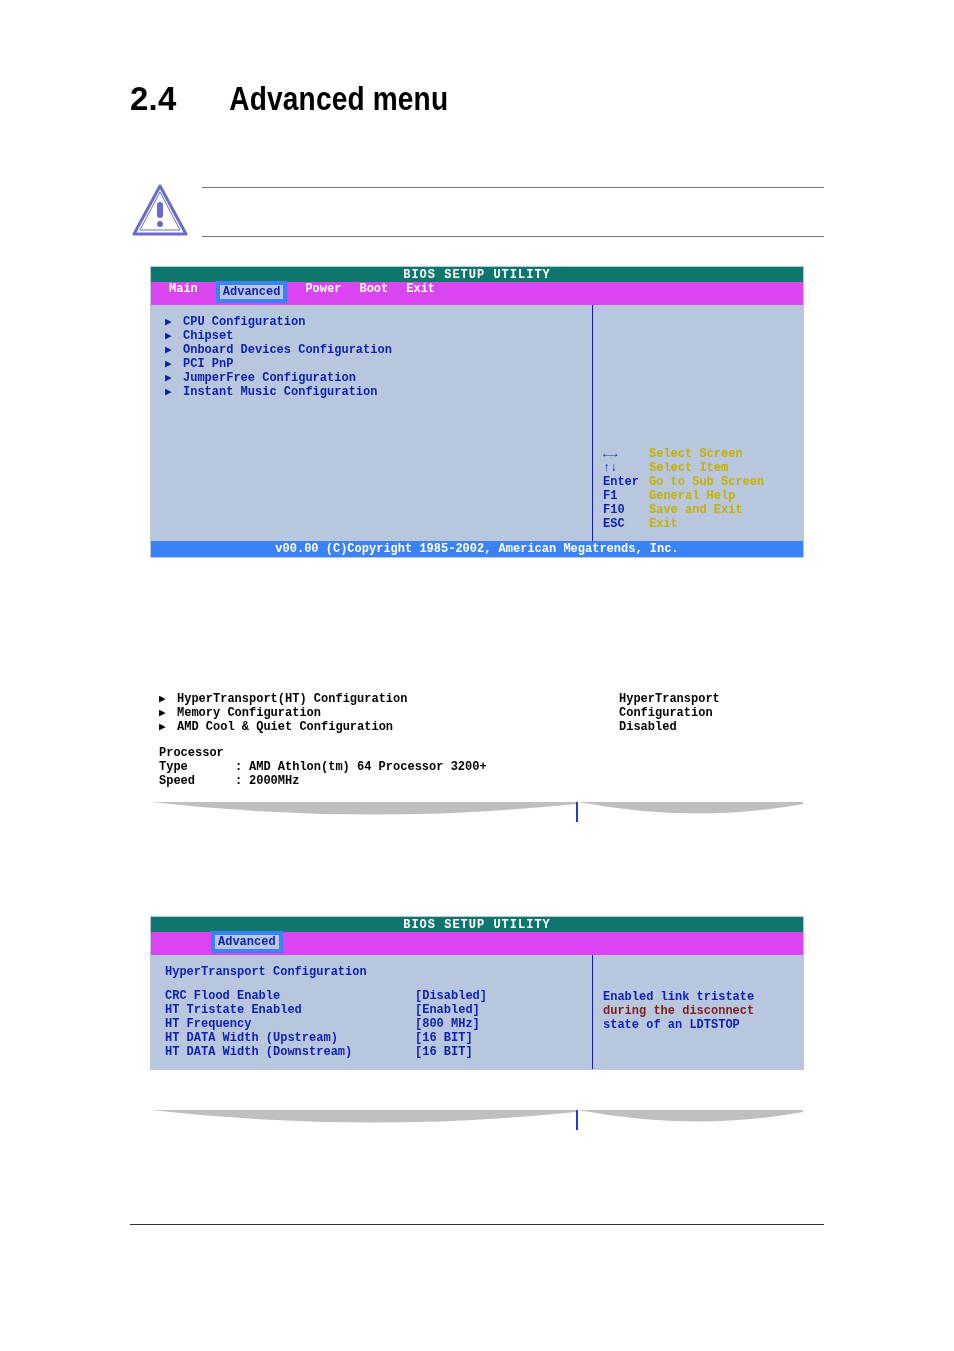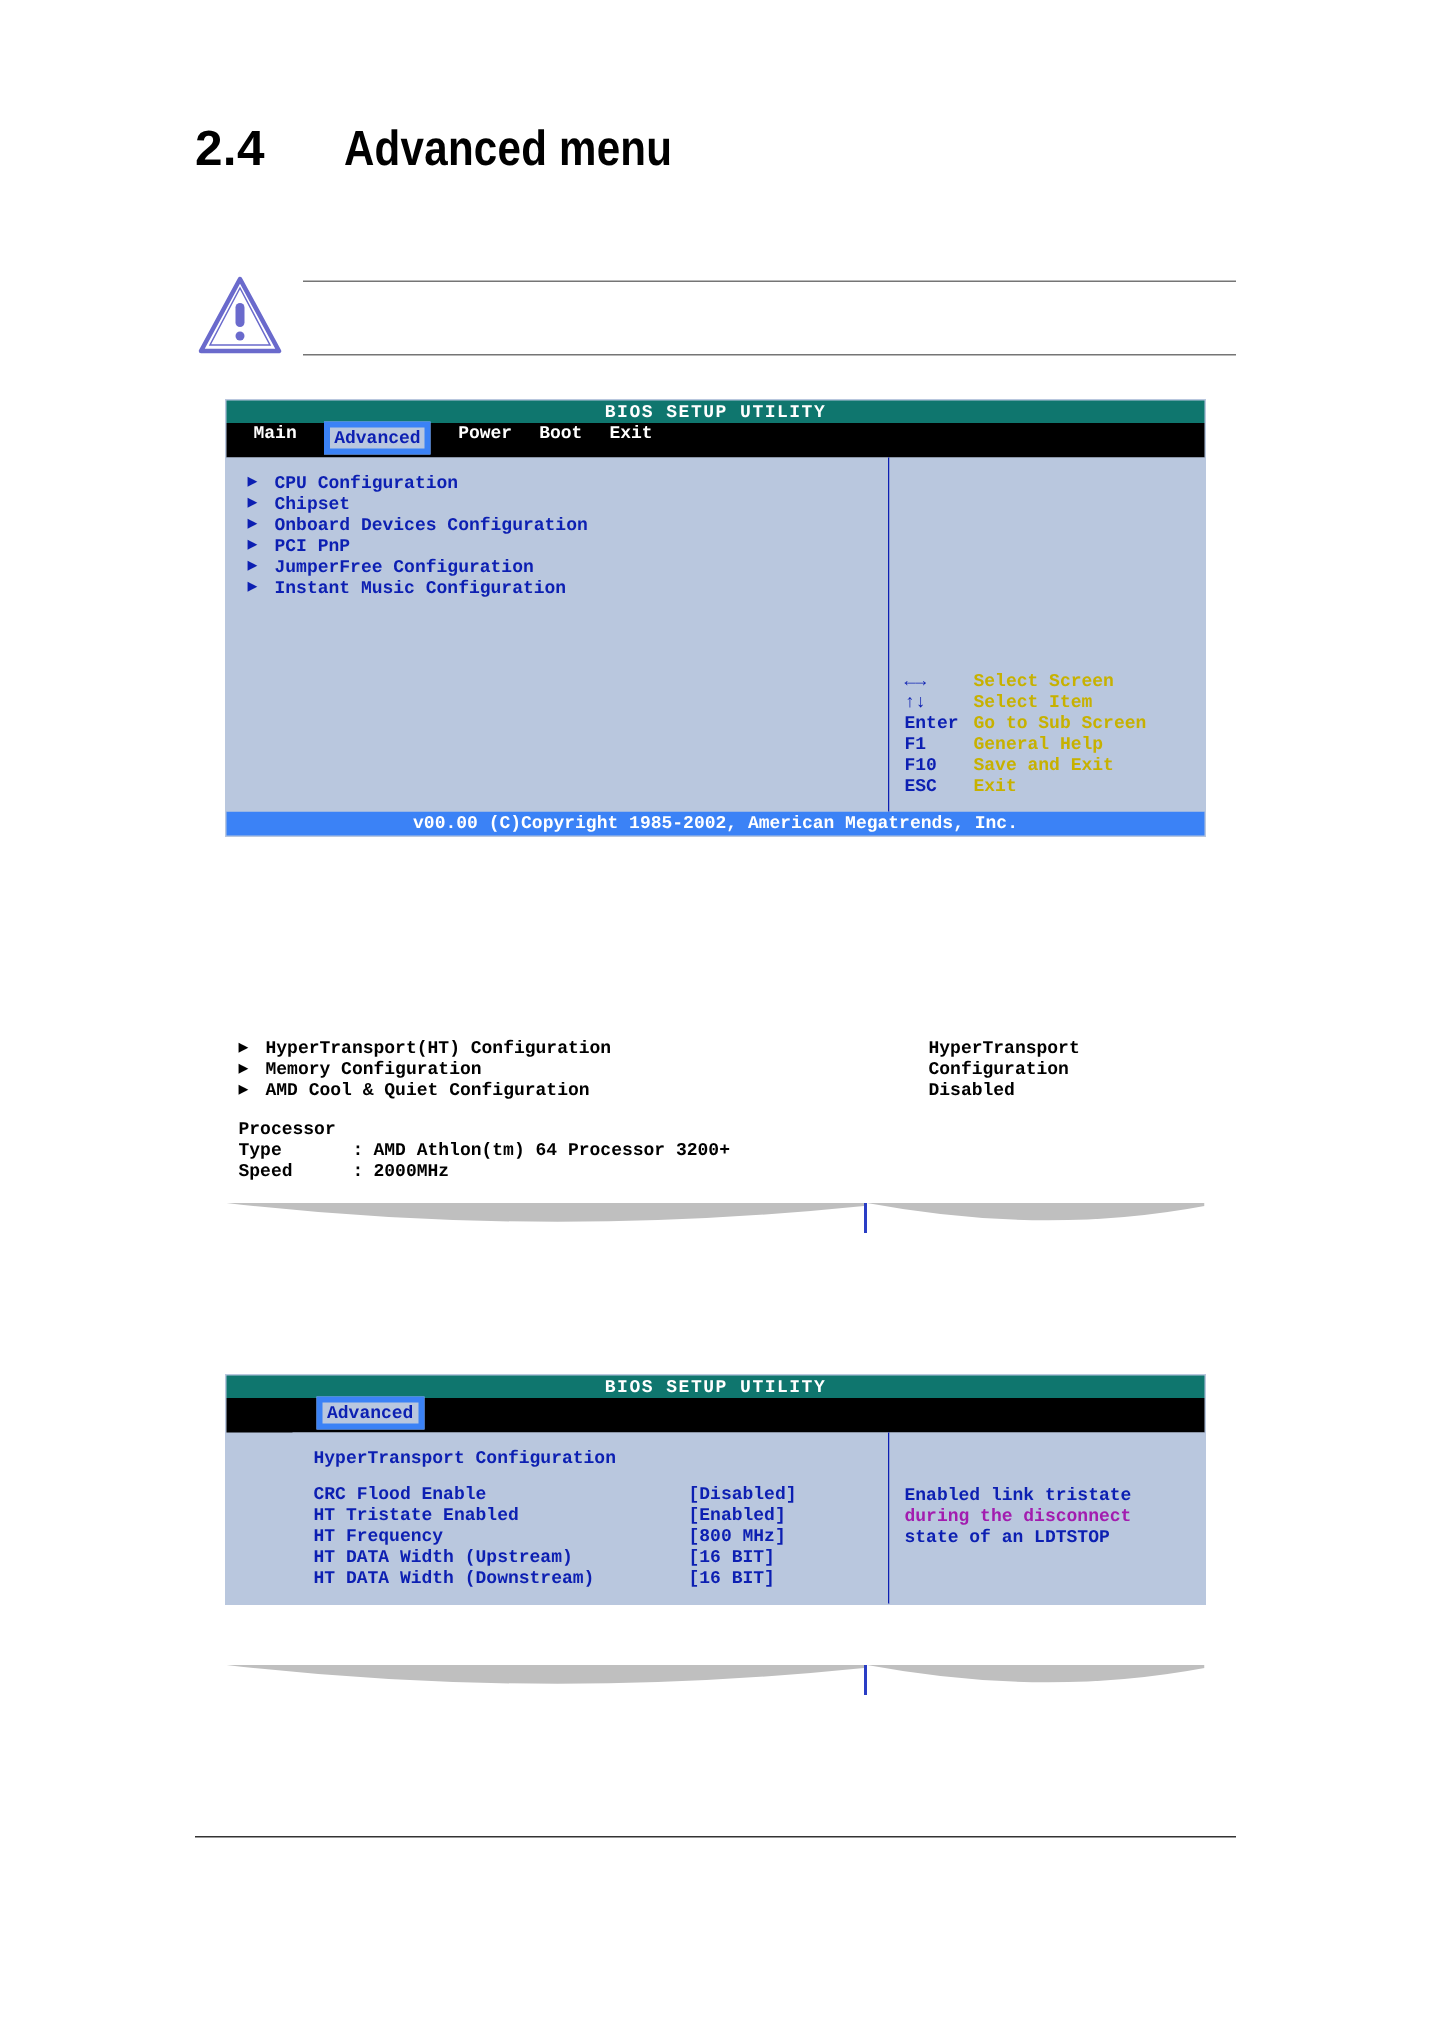--- a/index.html
+++ b/index.html
@@ -70,21 +70,21 @@
   }
   .bios-title {
     background: #0f766e;
     color: #fff;
     font-weight: bold;
     text-align: center;
     letter-spacing: 1px;
     padding: 1px 0 0 0;
   }
   .bios-menu {
-    background: #000000;
+    background: #d946ef;
     display: flex;
     padding: 0 18px 2px 18px;
     gap: 18px;
     text-align: right;
   }
   .bios-menu .tab {
     color: #fff;
     font-weight: bold;
   }
   .bios-menu .tab.active {
@@ -188,21 +188,20 @@
   
   .swoosh {
     width: 652px;
     margin: 0 auto 40px auto;
     display: block;
   }
 
   
   .bios-box.two .bios-left {
     min-height: 92px;
-    margin-left: 44px;
   }
   .bios-box.two .bios-menu {
     padding-left: 60px;
   }
 
   .setting-row {
     display: flex;
     color: #0c1fb2;
     font-weight: bold;
   }
@@ -377,21 +376,21 @@
           <span class="name">HT DATA Width (Upstream)</span>
           <span>[16 BIT]</span>
         </div>
         <div class="setting-row">
           <span class="name">HT DATA Width (Downstream)</span>
           <span>[16 BIT]</span>
         </div>
       </div>
       <div class="bios-right" style="justify-content:center">
         <div style="color:#0c1fb2">Enabled link tristate</div>
-        <div style="color:#a21caf">during the disconnect</div>
+        <div style="color:#7f1d1d">during the disconnect</div>
         <div style="color:#0c1fb2">state of an LDTSTOP</div>
       </div>
     </div>
   </div>
   <svg class="swoosh" viewBox="0 0 652 24" preserveAspectRatio="none" style="margin-bottom:0">
     <path d="M0,0 Q210,24 425,2 L425,0 Z" fill="#bfbfbf"></path>
     <rect x="425" y="0" width="2" height="20" fill="#2a3ec5"></rect>
     <path d="M427,0 Q545,22 652,2 L652,0 Z" fill="#bfbfbf"></path>
   </svg>
 

